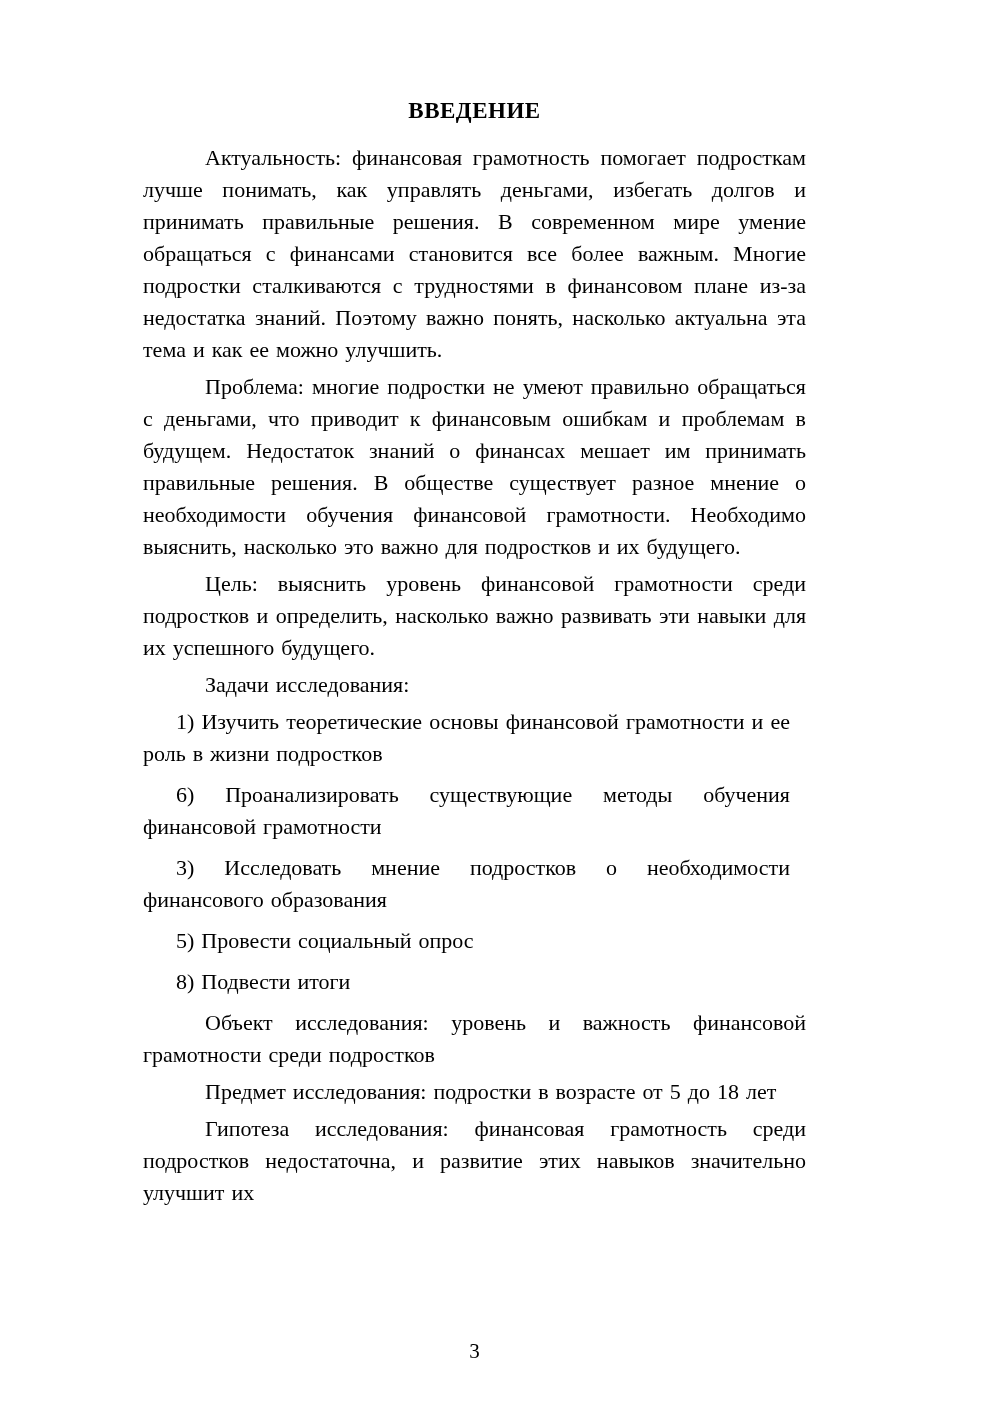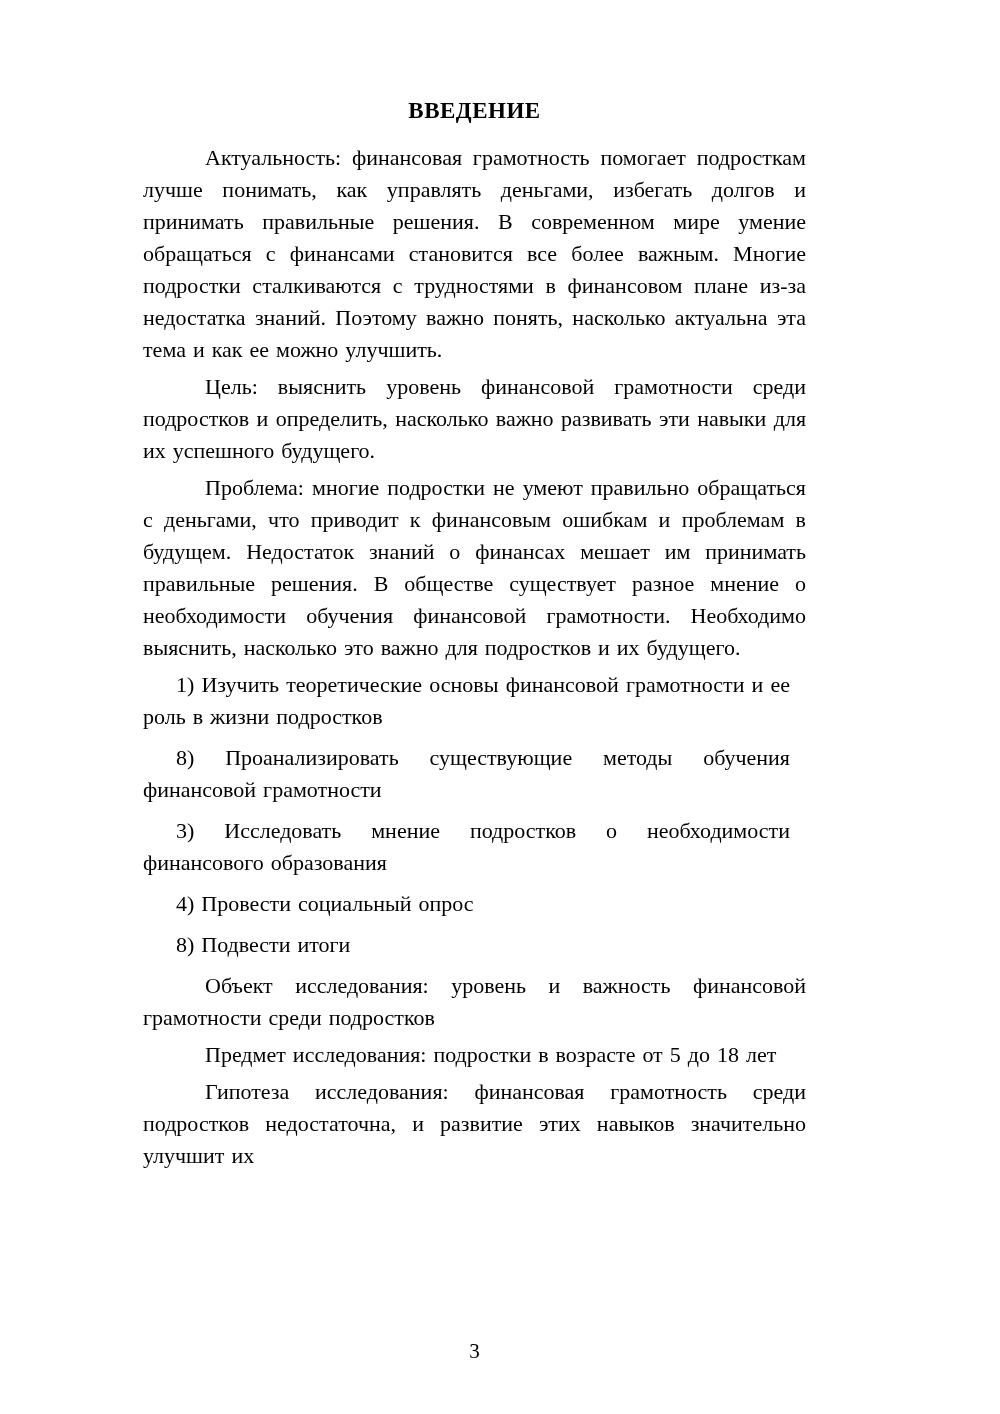--- a/index.html
+++ b/index.html
@@ -53,32 +53,33 @@
 </style>
 </head>
 <body>
 
 <div class="page">
 
   <h1 class="doc-title">ВВЕДЕНИЕ</h1>
 
   <p class="para">Актуальность: финансовая грамотность помогает подросткам лучше понимать, как управлять деньгами, избегать долгов и принимать правильные решения. В современном мире умение обращаться с финансами становится все более важным. Многие подростки сталкиваются с трудностями в финансовом плане из-за недостатка знаний. Поэтому важно понять, насколько актуальна эта тема и как ее можно улучшить.</p>
 
+  <p class="para">Проблема: многие подростки не умеют правильно обращаться с деньгами, что приводит к финансовым ошибкам и проблемам в будущем. Недостаток знаний о финансах мешает им принимать правильные решения. В обществе существует разное мнение о необходимости обучения финансовой грамотности. Необходимо выяснить, насколько это важно для подростков и их будущего.</p>
+
   <p class="para">Цель: выяснить уровень финансовой грамотности среди подростков и определить, насколько важно развивать эти навыки для их успешного будущего.</p>
 
-  <p class="para">Проблема: многие подростки не умеют правильно обращаться с деньгами, что приводит к финансовым ошибкам и проблемам в будущем. Недостаток знаний о финансах мешает им принимать правильные решения. В обществе существует разное мнение о необходимости обучения финансовой грамотности. Необходимо выяснить, насколько это важно для подростков и их будущего.</p>
-
+  <p class="para">Задачи исследования:</p>
 
   <p class="para task">1) Изучить теоретические основы финансовой грамотности и ее роль в жизни подростков</p>
 
-  <p class="para task">8) Проанализировать существующие методы обучения финансовой грамотности</p>
+  <p class="para task">6) Проанализировать существующие методы обучения финансовой грамотности</p>
 
   <p class="para task">3) Исследовать мнение подростков о необходимости финансового образования</p>
 
-  <p class="para task">4) Провести социальный опрос</p>
+  <p class="para task">5) Провести социальный опрос</p>
 
   <p class="para task">8) Подвести итоги</p>
 
   <p class="para">Объект исследования: уровень и важность финансовой грамотности среди подростков</p>
 
   <p class="para">Предмет исследования: подростки в возрасте от 5 до 18 лет</p>
 
   <p class="para">Гипотеза исследования: финансовая грамотность среди подростков недостаточна, и развитие этих навыков значительно улучшит их</p>
 
   <div class="page-number">3</div>

